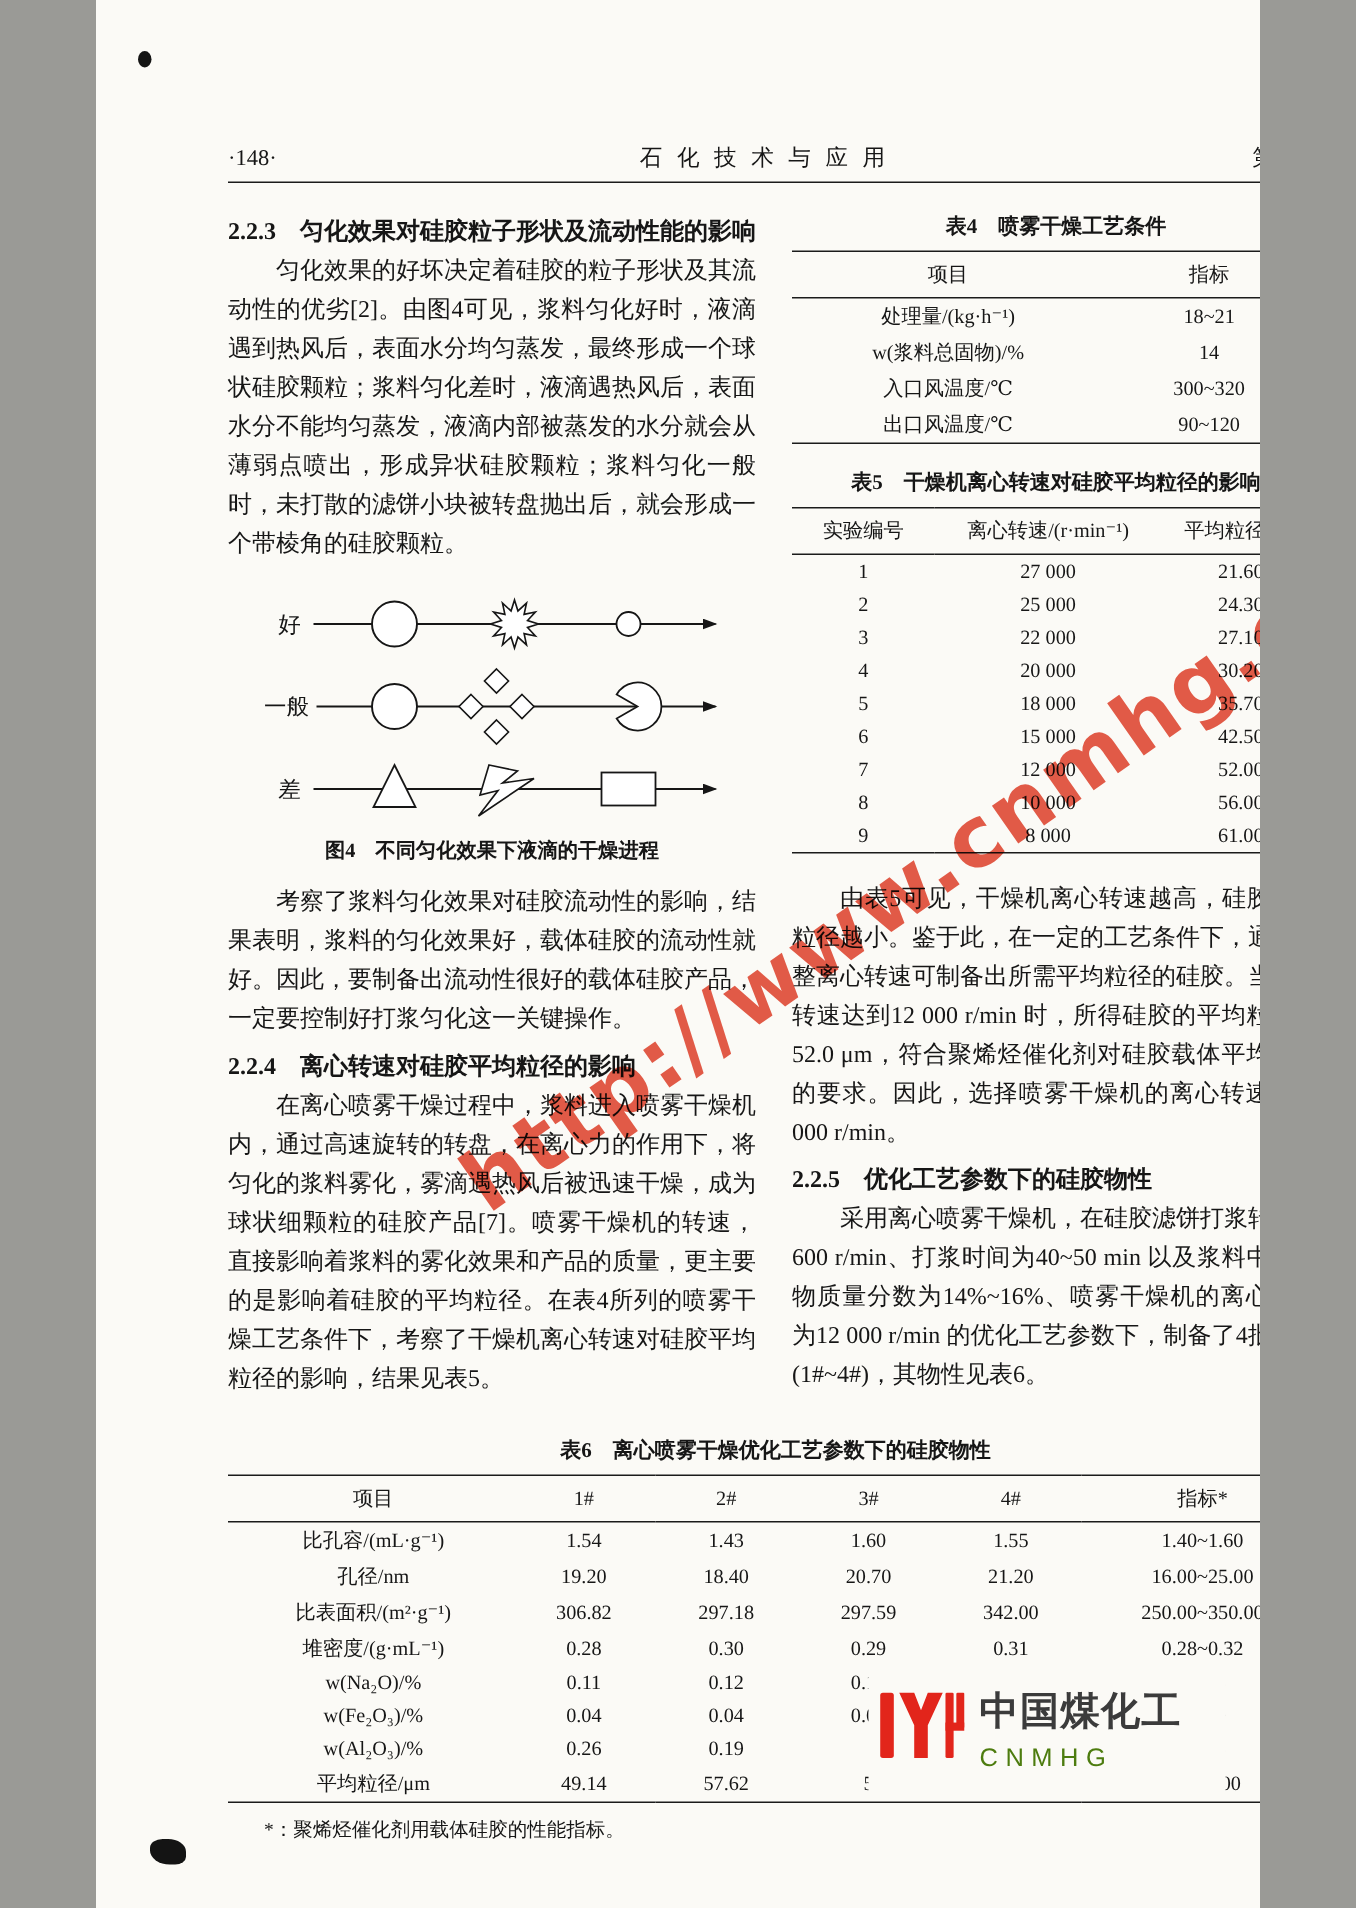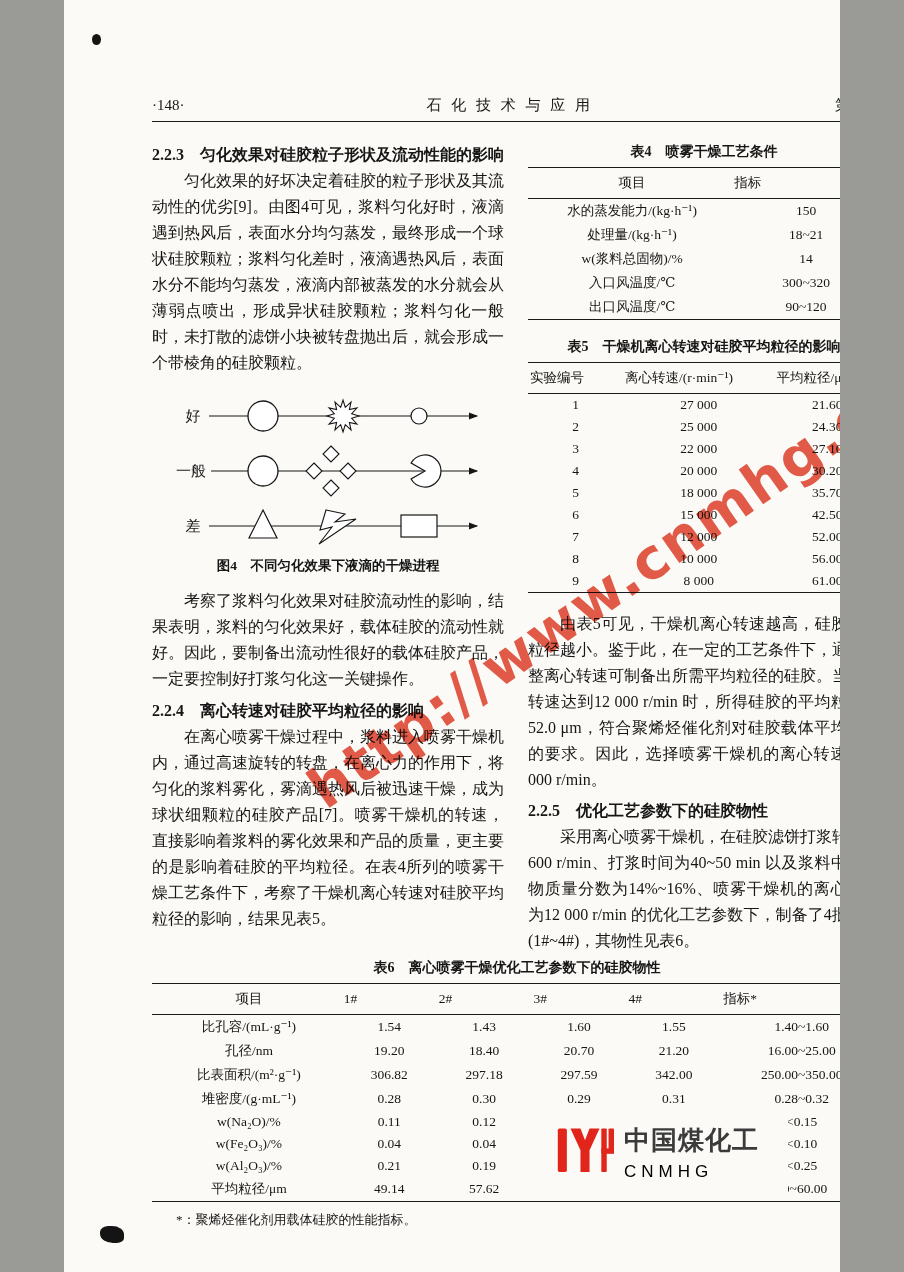--- a/index.html
+++ b/index.html
@@ -23,38 +23,38 @@
   
   .figwrap { margin:10px 0 2px 0; text-align:center; }
   svg text { font-family:"Liberation Serif","DejaVu Serif",serif; fill:#161616; }
   .figcap { text-align:center; font-weight:bold; font-size:13.5px; line-height:20px; margin:2px 0 12px 0; }
 
   
   .tblcap { text-align:center; font-weight:bold; font-size:14px; line-height:20px; margin-bottom:5px; }
   table.tbl { width:100%; border-collapse:collapse; font-size:13.5px;
               border-bottom:1.8px solid #1b1b1b; }
   table.tbl thead th { border-top:1.8px solid #1b1b1b; border-bottom:1px solid #1b1b1b;
-                       font-weight:normal; padding:6px 2px; text-align:left; }
+                       font-weight:normal; padding:6px 2px; text-align:center; }
   table.tbl td { padding:3px 2px; text-align:center; }
   table.tbl .item, table.tbl th.item { text-align:center; padding-left:6px; }
   .t5 td { padding:2.5px 2px; }
   .t6 td { padding:2.4px 2px; }
   .footnote { font-size:13px; margin-top:9px; padding-left:24px; }
 
   
   .watermark { left:232px; top:768px; transform:rotate(-35deg); transform-origin:0 0;
                font-family:"DejaVu Sans","Liberation Sans",sans-serif;
                font-size:56px; font-weight:bold; letter-spacing:2px; white-space:nowrap;
                color:rgba(222,46,22,0.78); mix-blend-mode:multiply; z-index:5; }
 
   
-  .logo { left:486px; top:1108px; width:238px; height:88px; background:#fbfaf6; z-index:6;
+  .logo { left:515px; top:1108px; width:238px; height:88px; background:#fbfaf6; z-index:6;
           display:flex; align-items:center; gap:10px; padding:4px 6px; }
   .logo-text .cn { font-size:26px; font-weight:600; color:#3b3b3b; letter-spacing:1px; }
-  .logo-text .en { font-size:17px; color:#000000; letter-spacing:5px; margin-top:4px;
+  .logo-text .en { font-size:17px; color:#4d7c0f; letter-spacing:5px; margin-top:4px;
                    font-family:"Liberation Sans","DejaVu Sans",sans-serif; }
 
   
   .artifact { background:#141414; z-index:7; }
   .a1 { left:846px; top:22px;  width:26px; height:20px; border-radius:45% 20% 55% 30%; }
   .a2 { left:28px;  top:34px;  width:9px;  height:11px; border-radius:50%; }
   .a3 { left:36px;  top:1226px; width:24px; height:17px; border-radius:35% 50% 30% 55%; }
   .a4 { left:864px; top:1244px; width:14px; height:11px; border-radius:50%; }
 </style>
 </head>
@@ -69,21 +69,21 @@
 
   <div class="abs hdr">
     <span>·148·</span>
     <span class="journal">石 化 技 术 与 应 用</span>
     <span>第26卷</span>
   </div>
   <div class="abs hdr-rule"></div>
 
   <div class="abs col" style="left:88px; top:142px;">
     <div class="sec-title">2.2.3　匀化效果对硅胶粒子形状及流动性能的影响</div>
-    <p class="para">匀化效果的好坏决定着硅胶的粒子形状及其流动性的优劣[9]。由图4可见，浆料匀化好时，液滴遇到热风后，表面水分均匀蒸发，最终形成一个球状硅胶颗粒；浆料匀化差时，液滴遇热风后，表面水分不能均匀蒸发，液滴内部被蒸发的水分就会从薄弱点喷出，形成异状硅胶颗粒；浆料匀化一般时，未打散的滤饼小块被转盘抛出后，就会形成一个带棱角的硅胶颗粒。</p>
+    <p class="para">匀化效果的好坏决定着硅胶的粒子形状及其流动性的优劣[2]。由图4可见，浆料匀化好时，液滴遇到热风后，表面水分均匀蒸发，最终形成一个球状硅胶颗粒；浆料匀化差时，液滴遇热风后，表面水分不能均匀蒸发，液滴内部被蒸发的水分就会从薄弱点喷出，形成异状硅胶颗粒；浆料匀化一般时，未打散的滤饼小块被转盘抛出后，就会形成一个带棱角的硅胶颗粒。</p>
 
     <div class="figwrap">
       <svg width="330" height="164" viewBox="0 0 330 164">
         <defs>
           <marker id="ah" markerWidth="9" markerHeight="8" refX="7" refY="3" orient="auto">
             <path d="M0,0 L8,3 L0,6 Z" fill="#161616"></path>
           </marker>
         </defs>
 
         <text x="30" y="35" font-size="15" text-anchor="middle">好</text>
@@ -125,24 +125,20 @@
           <col style="width:58%">
           <col style="width:42%">
         </colgroup>
       <thead>
         <tr>
           <th class="item">项目</th>
           <th>指标</th>
         </tr>
       </thead>
       <tbody>
-        <tr>
-            <td class="item">水的蒸发能力/(kg·h⁻¹)</td>
-            <td>150</td>
-          </tr>
         <tr>
             <td class="item">处理量/(kg·h⁻¹)</td>
             <td>18~21</td>
           </tr>
         <tr>
             <td class="item">w(浆料总固物)/%</td>
             <td>14</td>
           </tr>
         <tr>
             <td class="item">入口风温度/℃</td>
@@ -288,21 +284,21 @@
         <tr>
             <td class="item">w(Fe₂O₃)/%</td>
             <td>0.04</td>
             <td>0.04</td>
             <td>0.05</td>
             <td></td>
             <td>&lt;0.10</td>
           </tr>
         <tr>
             <td class="item">w(Al₂O₃)/%</td>
-            <td>0.21</td>
+            <td>0.26</td>
             <td>0.19</td>
             <td></td>
             <td></td>
             <td>&lt;0.25</td>
           </tr>
         <tr>
             <td class="item">平均粒径/μm</td>
             <td>49.14</td>
             <td>57.62</td>
             <td>5</td>

